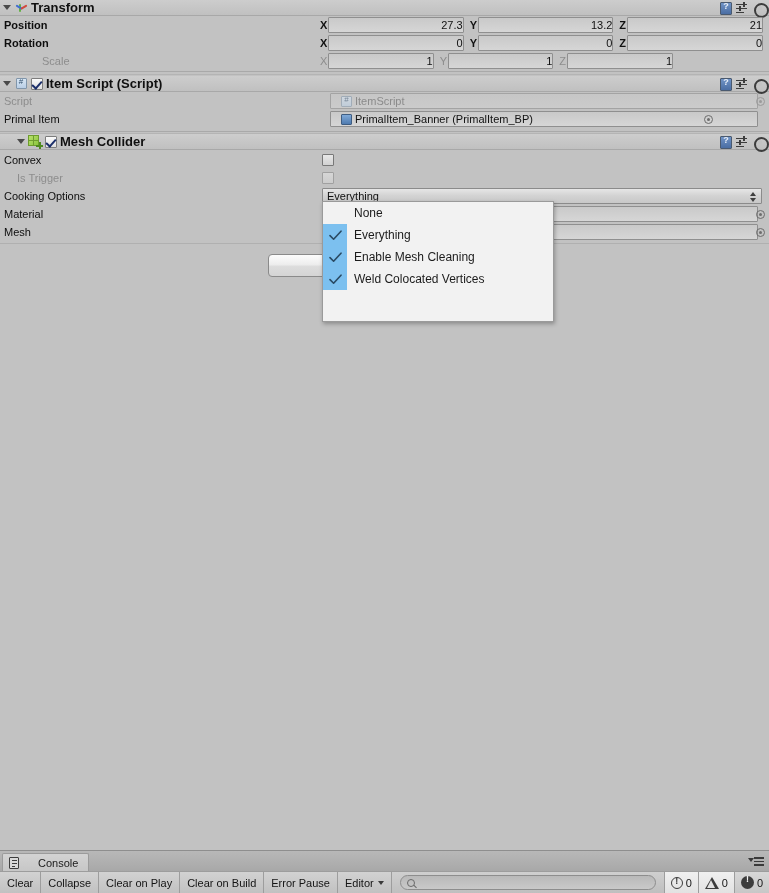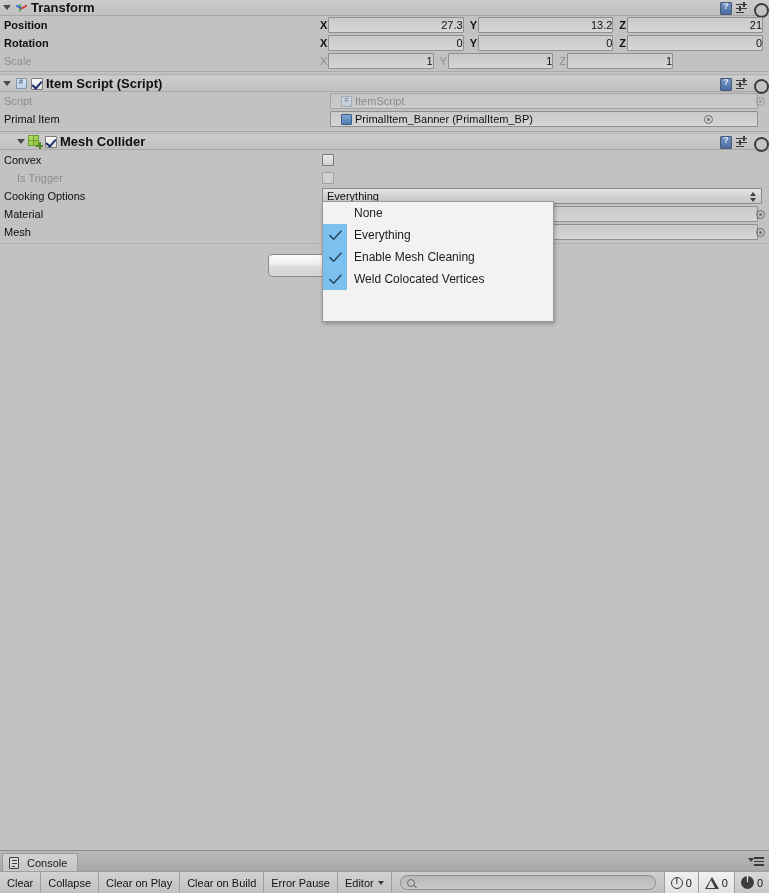--- a/index.html
+++ b/index.html
@@ -183,21 +183,21 @@
   .console-tabbar {
     position: relative; height: 21px;
     background: linear-gradient(to bottom,#b8b8b8,#a8a8a8);
     border-top: 1px solid #8e8e8e;
   }
   .console-tab {
     position: absolute; left: 2px; top: 2px; height: 19px; padding: 0 10px 0 6px;
     background: linear-gradient(to bottom,#d3d3d3,#c6c6c6);
     border: 1px solid #9b9b9b; border-bottom: none;
     border-radius: 2px 2px 0 0;
-    display: flex; align-items: center; gap: 8px;
+    display: flex; align-items: center; gap: 19px;
     font-size: 11px; color: #1a1a1a;
   }
   .ico-console { width:10px;height:12px;border:1px solid #3d3d3d;border-radius:1px;position:relative;background:#d9d9d9;}
   .ico-console i{position:absolute;left:2px;background:#3d3d3d;height:1px;width:5px;display:block;}
   .ico-console i.a{top:2px;} .ico-console i.b{top:5px;} .ico-console i.c{top:8px;width:3px;}
   .panel-menu { position:absolute; right:5px; top:5px; width:16px; height:11px; }
   .panel-menu i { position:absolute; right:0; background:#3a3a3a; height:1.5px; display:block; }
   .panel-menu i.m1{top:1px;width:10px;} .panel-menu i.m2{top:4.5px;width:10px;} .panel-menu i.m3{top:8px;width:10px;}
   .panel-menu .tri{position:absolute;left:0;top:2px;border-left:3px solid transparent;border-right:3px solid transparent;border-top:4px solid #3a3a3a;}
 
@@ -326,21 +326,21 @@
             <span class="axis">Y</span>
             <span class="num">0</span>
           </div>
         <div class="seg">
             <span class="axis">Z</span>
             <span class="num">0</span>
           </div>
       </div>
     </div>
 
-    <div class="row" style="position:absolute;left:0;top:52px;width:679px;">
+    <div class="row" style="position:absolute;left:0;top:52px;width:679px;padding-left:38px;">
       <div class="lbl dim">Scale</div>
       <div class="vec">
         <div class="seg">
             <span class="axis dim">X</span>
             <span class="num">1</span>
           </div>
         <div class="seg">
             <span class="axis dim">Y</span>
             <span class="num">1</span>
           </div>

